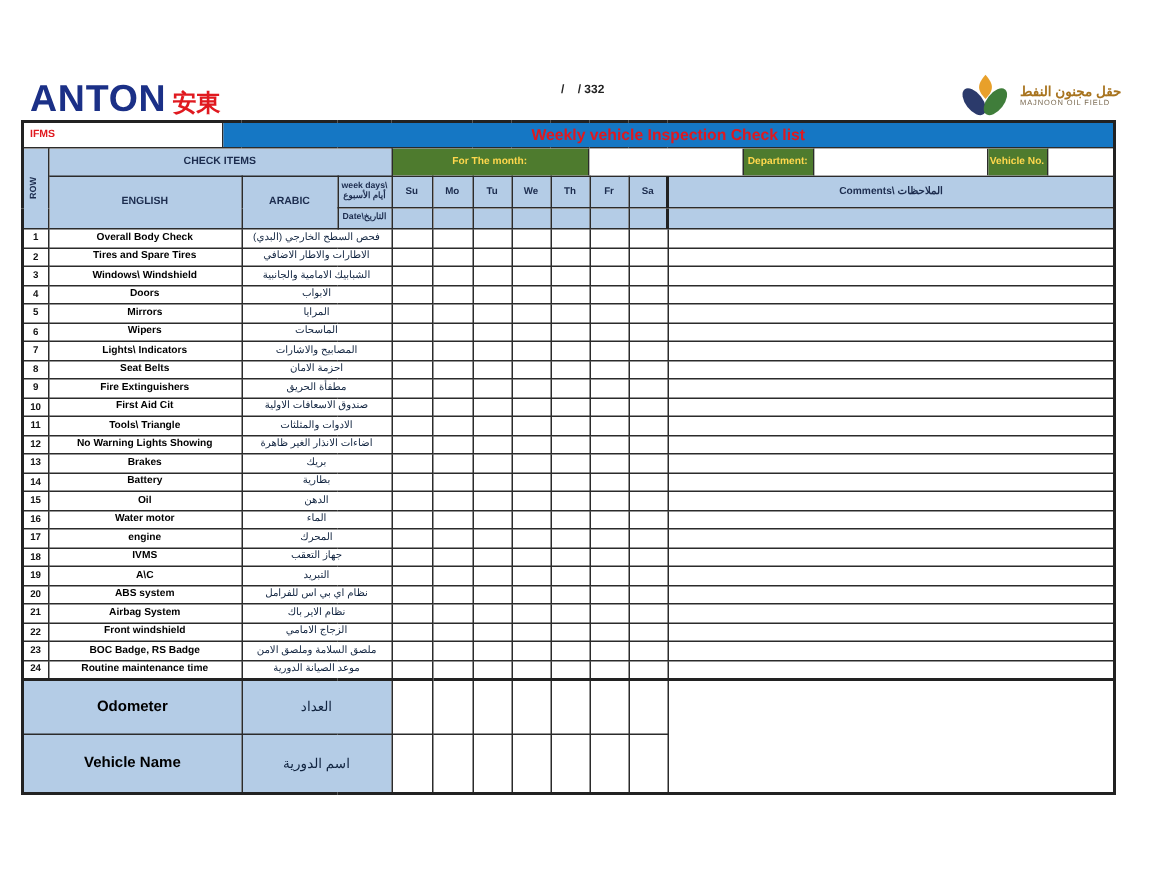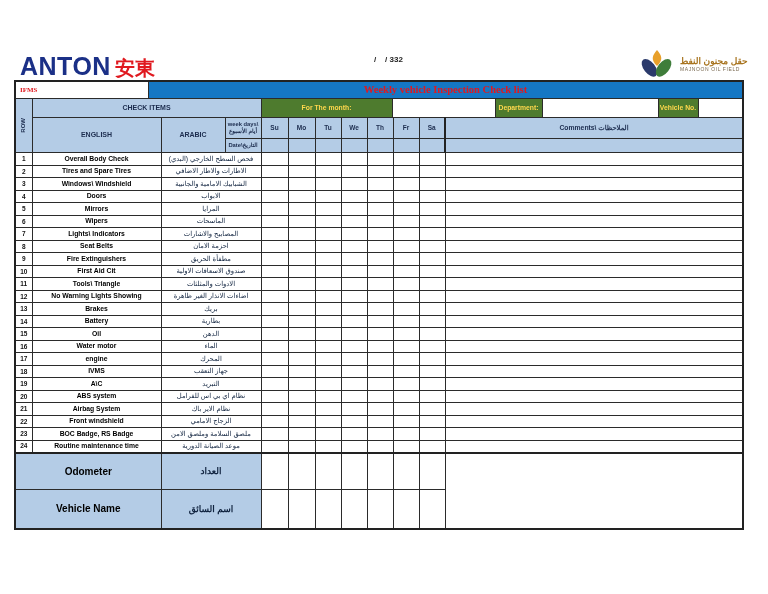--- a/index.html
+++ b/index.html
@@ -3,37 +3,37 @@
 <meta charset="utf-8">
 <style>
   html,body{margin:0;padding:0;}
   body{
     width:768px;height:594px;position:relative;background:#ffffff;
     font-family:"Liberation Sans", sans-serif;overflow:hidden;
   }
   
   .brand{position:absolute;left:20px;top:52px;white-space:nowrap;}
   .brand .en{font-size:25px;font-weight:bold;color:#1b3087;letter-spacing:.5px;}
-  .brand .cn{font-size:20px;font-weight:bold;color:#e0191f;margin-left:4px;}
+  .brand .cn{font-size:16px;font-weight:bold;color:#e0191f;margin-left:4px;}
   .top-date{position:absolute;left:374px;top:55px;font-size:8px;font-weight:bold;color:#222;white-space:pre;}
   .majnoon{position:absolute;left:638px;top:48px;display:flex;align-items:center;}
   .majnoon .txt{margin-left:4px;line-height:1.1;}
   .majnoon .ar{font-size:9px;color:#a8741f;font-weight:bold;white-space:nowrap;}
   .majnoon .en{font-size:5px;color:#7a6a52;letter-spacing:.6px;white-space:nowrap;}
   
   table.sheet{
     position:absolute;left:14px;top:80px;width:728px;
     border-collapse:collapse;table-layout:fixed;
     border:2px solid #222;
   }
   table.sheet td{border:1px solid #2b2b2b;padding:0;overflow:hidden;
     text-align:center;vertical-align:middle;line-height:1.15;}
   .pad0{padding:0 !important;}
   
-  .titlebar{display:flex;height:16px;font-family:Liberation Serif, serif;}
+  .titlebar{display:flex;height:16px;}
   .titlebar .ifms{width:128px;background:#fff;border-right:1px solid #2b2b2b;
     display:flex;align-items:center;padding-left:4px;
     color:#e0191f;font-size:7px;font-weight:bold;}
   .titlebar .bluebar{flex:1;background:#1577c4;display:flex;align-items:center;justify-content:center;
     color:#e0191f;font-size:10.5px;font-weight:bold;}
   
   .hdr{background:#b4cce6;color:#1c2c4e;font-weight:bold;font-size:7px;}
   .rowcol .vert{writing-mode:vertical-rl;transform:rotate(180deg);
     font-size:6px;font-weight:bold;color:#1c2c4e;margin:0 auto;}
   .month-strip{display:flex;height:18px;background:#fff;}
@@ -48,21 +48,21 @@
   .num{font-size:6.5px;font-weight:bold;color:#111;}
   .en-item{font-size:6.8px;font-weight:bold;color:#000;}
   .ar-item{font-size:6.8px;color:#10233f;direction:rtl;}
   td.daycell,td.commentcell{background:#fff;}
   td.commentcell{border-left:2px solid #222;}
   td.firstday{border-left:2px solid #222;}
   
   tr.bigrow td{border-top:2px solid #222;}
   .bigblue{background:#b4cce6;}
   .big-en{font-size:10px;font-weight:bold;color:#000;}
-  .big-ar{font-size:9px;font-weight:bold;color:#10233f;direction:rtl;}
+  .big-ar{font-size:9px;font-weight:normal;color:#10233f;direction:rtl;}
   
   .mlogo{display:block;}
 </style>
 </head>
 <body>
 
 <div class="brand">
   <span class="en">ANTON</span><span class="cn">安東</span>
 </div>
 
@@ -477,21 +477,21 @@
     <td class="daycell"></td>
     <td class="daycell"></td>
     <td class="daycell"></td>
     <td class="daycell"></td>
     <td class="daycell"></td>
     <td rowspan="2" class="commentcell"></td>
   </tr>
 
   <tr class="bigrow2" style="height:39px">
     <td colspan="2" class="bigblue big-en">Vehicle Name</td>
-    <td colspan="2" class="bigblue big-ar">اسم السائق</td>
+    <td colspan="2" class="bigblue big-ar">اسم الدورية</td>
     <td class="daycell firstday"></td>
     <td class="daycell"></td>
     <td class="daycell"></td>
     <td class="daycell"></td>
     <td class="daycell"></td>
     <td class="daycell"></td>
     <td class="daycell"></td>
   </tr>
 </tbody>
   </table>

